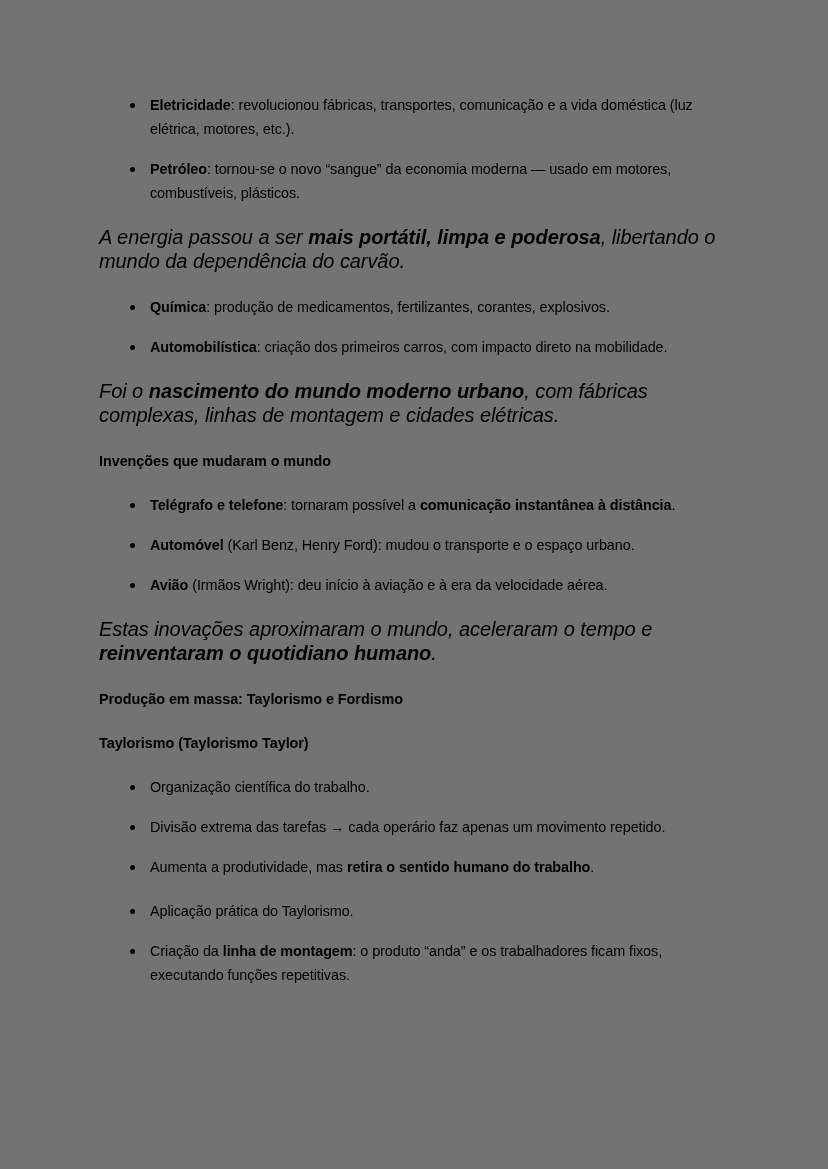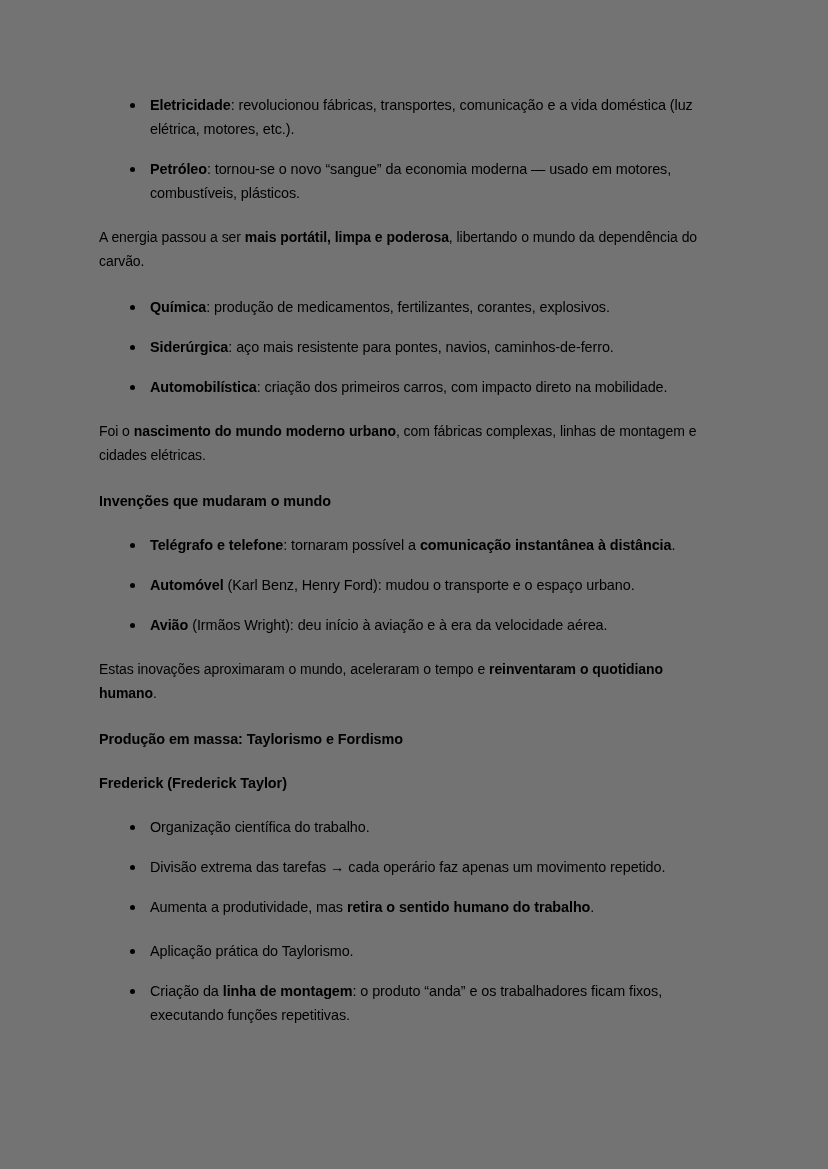--- a/index.html
+++ b/index.html
@@ -23,25 +23,26 @@
     box-sizing: border-box;
     padding: 93px 99px 0 99px;
     overflow: hidden;
   }
   .doc {
     width: 623px;
   }
 
   
   .para {
-    font-size: 14px;
+    font-size: 20px;
     line-height: 24px;
     margin: 0 0 22px 0;
     letter-spacing: -0.08px;
     word-spacing: 0.1px;
+    font-style: italic;
   }
 
   
   .heading {
     font-size: 14.4px;
     line-height: 24px;
     font-weight: bold;
     margin: 0 0 20px 0;
     letter-spacing: -0.05px;
   }
@@ -82,33 +83,32 @@
 
 <div class="page">
   <div class="doc" id="doc-root">
       <ul class="bullets">
         <li><span class="bullet-dot"></span><span class="b">Eletricidade</span><span>: revolucionou fábricas, transportes, comunicação e a vida doméstica (luz elétrica, motores, etc.).</span></li>
         <li><span class="bullet-dot"></span><span class="b">Petróleo</span><span>: tornou-se o novo “sangue” da economia moderna — usado em motores, combustíveis, plásticos.</span></li>
       </ul>
       <p class="para"><span>A energia passou a ser </span><span class="b">mais portátil, limpa e poderosa</span><span>, libertando o mundo da dependência do carvão.</span></p>
       <ul class="bullets">
         <li><span class="bullet-dot"></span><span class="b">Química</span><span>: produção de medicamentos, fertilizantes, corantes, explosivos.</span></li>
-        <li><span class="bullet-dot"></span><span class="b">Siderúrgica</span><span>: aço mais resistente para pontes, navios, caminhos-de-ferro.</span></li>
         <li><span class="bullet-dot"></span><span class="b">Automobilística</span><span>: criação dos primeiros carros, com impacto direto na mobilidade.</span></li>
       </ul>
       <p class="para"><span>Foi o </span><span class="b">nascimento do mundo moderno urbano</span><span>, com fábricas complexas, linhas de montagem e cidades elétricas.</span></p>
       <p class="heading">Invenções que mudaram o mundo</p>
       <ul class="bullets">
         <li><span class="bullet-dot"></span><span class="b">Telégrafo e telefone</span><span>: tornaram possível a </span><span class="b">comunicação instantânea à distância</span><span>.</span></li>
         <li><span class="bullet-dot"></span><span class="b">Automóvel</span><span> (Karl Benz, Henry Ford): mudou o transporte e o espaço urbano.</span></li>
         <li><span class="bullet-dot"></span><span class="b">Avião</span><span> (Irmãos Wright): deu início à aviação e à era da velocidade aérea.</span></li>
       </ul>
       <p class="para"><span>Estas inovações aproximaram o mundo, aceleraram o tempo e </span><span class="b">reinventaram o quotidiano humano</span><span>.</span></p>
       <p class="heading">Produção em massa: Taylorismo e Fordismo</p>
-      <p class="heading">Frederick (Frederick Taylor)</p>
+      <p class="heading">Taylorismo (Taylorismo Taylor)</p>
       <ul class="bullets">
         <li><span class="bullet-dot"></span><span>Organização científica do trabalho.</span></li>
         <li><span class="bullet-dot"></span><span>Divisão extrema das tarefas → cada operário faz apenas um movimento repetido.</span></li>
         <li><span class="bullet-dot"></span><span>Aumenta a produtividade, mas </span><span class="b">retira o sentido humano do trabalho</span><span>.</span></li>
       </ul>
       <ul class="bullets">
         <li><span class="bullet-dot"></span><span>Aplicação prática do Taylorismo.</span></li>
         <li><span class="bullet-dot"></span><span>Criação da </span><span class="b">linha de montagem</span><span>: o produto “anda” e os trabalhadores ficam fixos, executando funções repetitivas.</span></li>
       </ul>
     </div>

